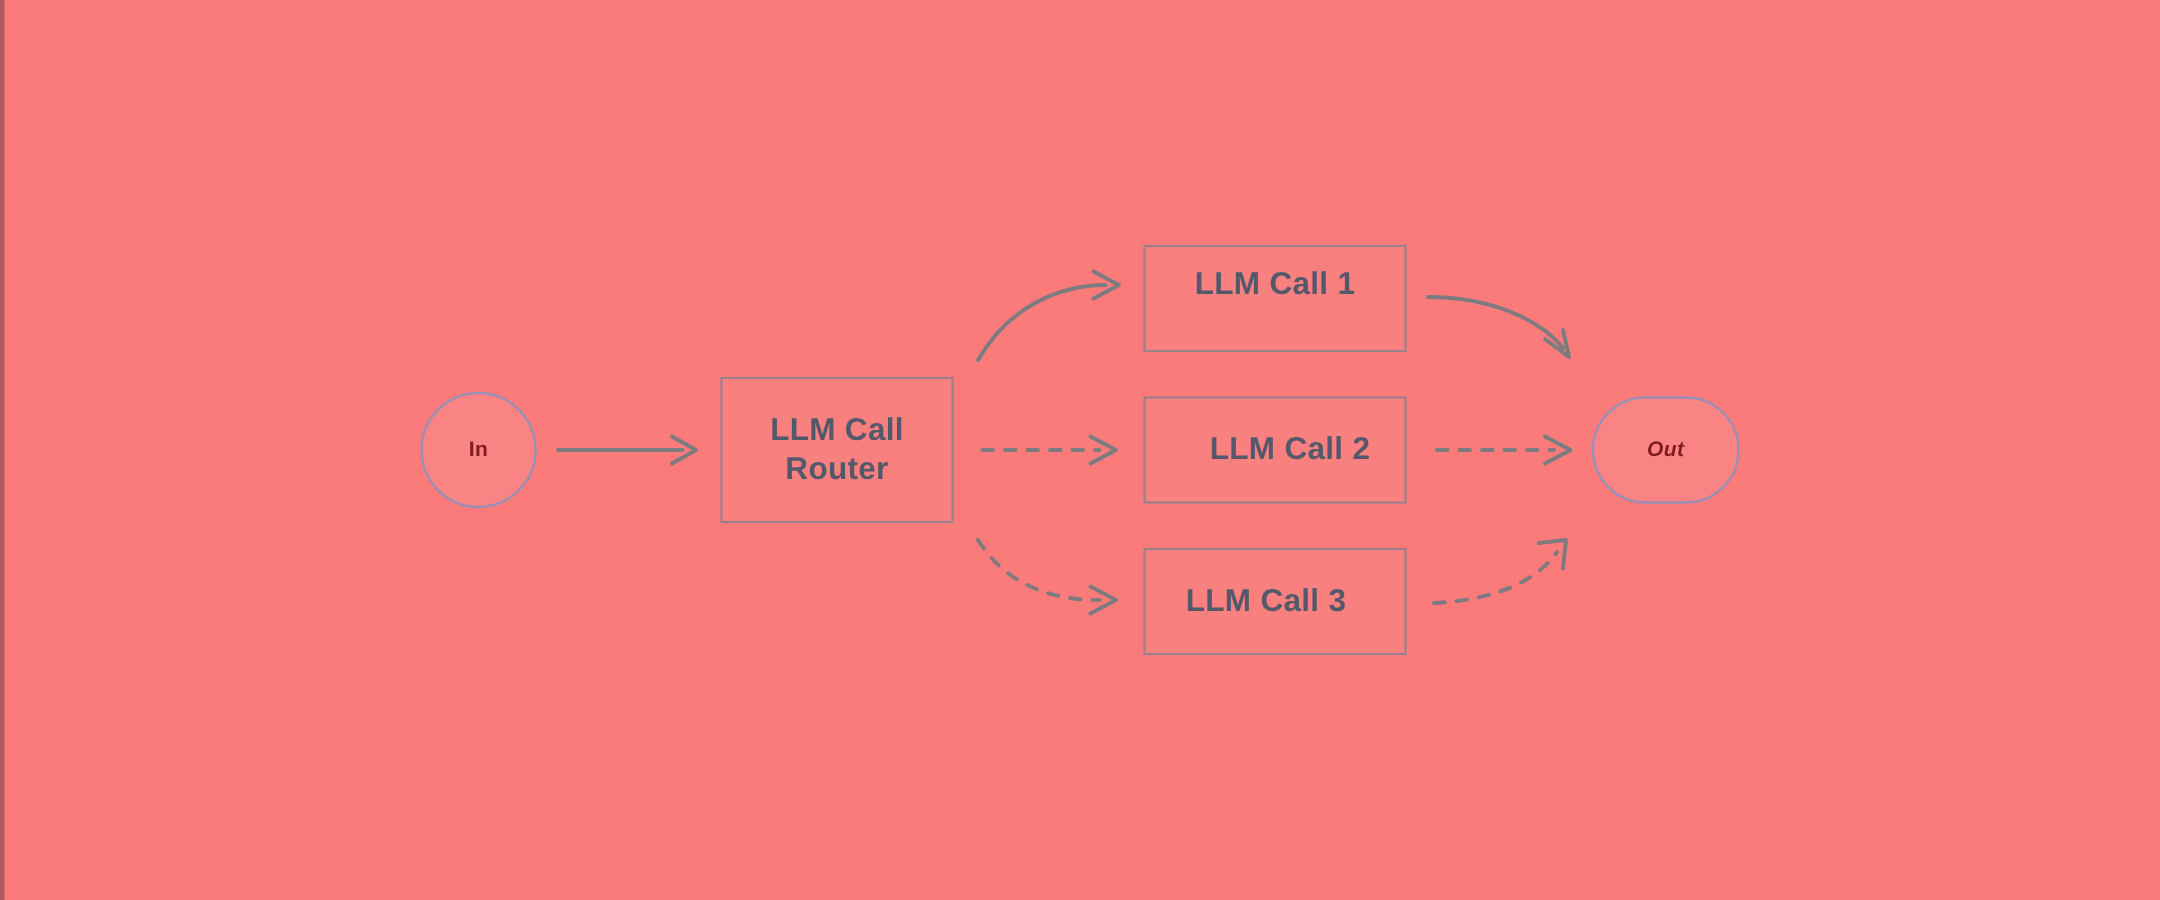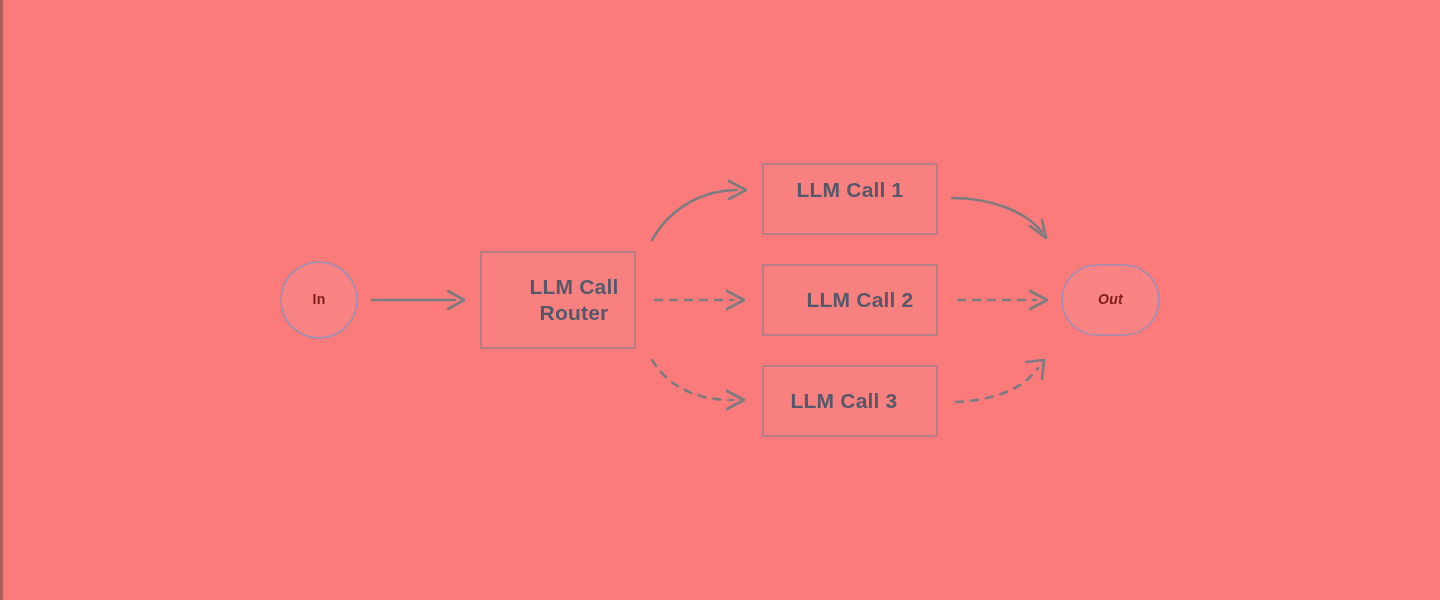--- a/index.html
+++ b/index.html
@@ -115,21 +115,21 @@
 
       <g>
         <path d="M 956 402 C 996 400 1024 388 1038 368" stroke-dasharray="7 8"></path>
         <path d="M 1026 362 L 1044 360 L 1042 379"></path>
       </g>
     </g>
   </svg>
 
   <div class="node-label terminal-label" style="left:281px; top:262px; width:76px; height:76px;">In</div>
 
-  <div class="node-label box-label" style="left:497px; top:252px; width:154px; height:96px; flex-direction:column;">
+  <div class="node-label box-label" style="left:481px; top:252px; width:154px; height:96px; flex-direction:column;">
     <span>LLM Call</span>
     <span>Router</span>
   </div>
 
   <div class="node-label box-label" style="left:763px; top:164px; width:174px; height:52px;">LLM Call 1</div>
 
   <div class="node-label box-label" style="left:763px; top:265px; width:174px; height:70px;margin-left:10px;">LLM Call 2</div>
 
   <div class="node-label box-label" style="left:763px; top:366px; width:162px; height:70px;">LLM Call 3</div>
 

